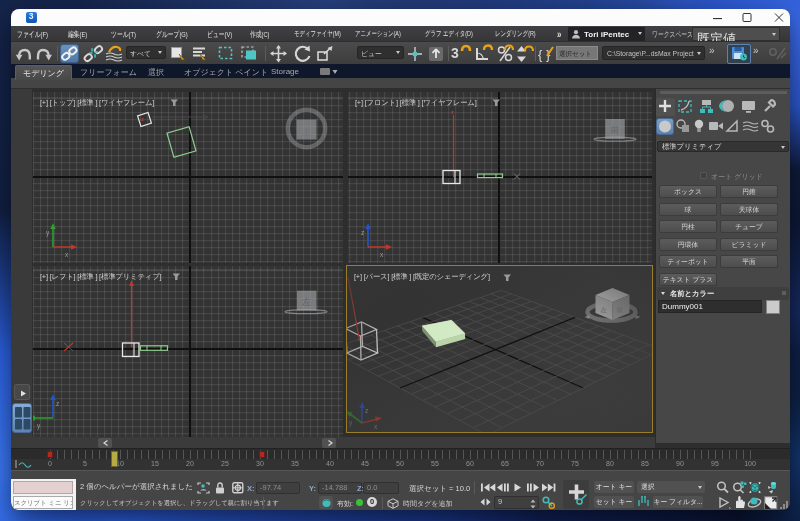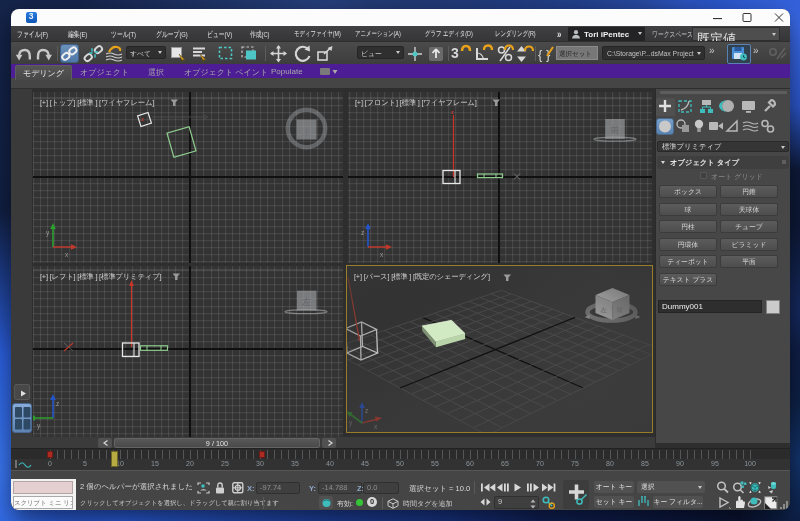--- a/index.html
+++ b/index.html
@@ -19,21 +19,21 @@
 #appicon{position:absolute;left:15px;top:3px;width:11px;height:11px;border-radius:2px;background:linear-gradient(#2a7de0,#0f56b4)}
 #appicon span{position:absolute;left:2.8px;top:0.4px;color:#eaf4ff;font-size:8.5px;font-weight:bold;line-height:9px}
 #title{position:absolute;left:30px;top:4.6px;font-size:8px;color:#1b1b1b;letter-spacing:-0.05px}
 .cap{position:absolute;top:1px;width:16px;height:15px;color:#2e2e2e;text-align:center}
 #menubar{position:absolute;left:0;top:17px;width:779px;height:15px;background:linear-gradient(#414143,#363638);color:#e2e2e2;font-size:8px}
 #menubar .m{position:absolute;top:3.4px;white-space:nowrap;transform:scaleX(0.72);transform-origin:0 0}
 #userbox{position:absolute;left:557px;top:1px;width:77px;height:13.5px;background:#232325;border-radius:1px}
 #wsdrop{position:absolute;left:681px;top:0.5px;width:88px;height:14px;background:#4e4e4e;border:1px solid #2e2e2e}
 #toolbar{position:absolute;left:0;top:32px;width:779px;height:23px;background:linear-gradient(#4b4b4b,#3d3d3d);border-top:1px solid #2f2f2f}
 .tbox{position:absolute;background:#2f2f2f;border:1px solid #252525;border-radius:2px;color:#d2d2d2;font-size:7px}
-#ribbon{position:absolute;left:0;top:55px;width:779px;height:13.5px;background:#4c1d95;font-size:8px;color:#a9a9a9}
+#ribbon{position:absolute;left:0;top:55px;width:779px;height:13.5px;background:#0f172a;font-size:8px;color:#a9a9a9}
 #ribbon .tab{position:absolute;top:2.8px;white-space:nowrap}
 #ribbon .act{top:0.5px;background:linear-gradient(#555,#484848);color:#e6e6e6;padding:2px 7px 1px;border-radius:2px 2px 0 0;border:1px solid #5e5e5e;border-bottom:none}
 #ribbon2{position:absolute;left:0;top:68.5px;width:779px;height:10.5px;background:#3a3a3a}
 #polytab{position:absolute;left:4px;top:0;height:10.5px;background:#484848;border:1px solid #5a5a5a;border-bottom:none;color:#d4d4d4;font-size:7.5px;padding:0 4px;line-height:9.5px;border-radius:2px 2px 0 0}
 #vpbg{position:absolute;left:0;top:79px;width:779px;height:360px;background:#2e2e2e}
 #leftstrip{position:absolute;left:0;top:80px;width:21px;height:359px;background:#3a3a3a}
 #sebtn{position:absolute;left:3px;top:375px;width:16px;height:16px;background:#484848;border:1px solid #585858;border-radius:2px}
 #laybtn{position:absolute;left:1px;top:394px;width:20px;height:30px;background:linear-gradient(#87abd8,#5e84b4);border-radius:3px;border:1px solid #4a6a94}
 .vp{position:absolute;background:#333333;overflow:hidden}
 .vplabel{position:absolute;left:7px;top:6px;font-size:7.4px;color:#d0d0d0;white-space:nowrap;letter-spacing:-0.2px}
@@ -246,24 +246,24 @@
   <span style="position:absolute;left:742px;top:3px;color:#c8c8c8;font-size:10px">»</span>
   <svg style="left:756px;top:3px" width="24" height="18">
         <g stroke="#606060" stroke-width="1.6" fill="none">
           <circle cx="6" cy="7" r="3.2"></circle>
           <path d="M10 14 L18 3 M14 13 L19 8"></path>
         </g>
       </svg>
 </div>
 <div id="ribbon">
   <span class="tab act" style="left:4px">モデリング</span>
-  <span class="tab" style="left:69px">オブジェクト</span>
+  <span class="tab" style="left:69px">フリーフォーム</span>
   <span class="tab" style="left:137px">選択</span>
   <span class="tab" style="left:173px">オブジェクト ペイント</span>
-  <span class="tab" style="left:260px">Populate</span>
+  <span class="tab" style="left:260px">Storage</span>
   <svg style="left:309px;top:3.5px" width="18" height="8">
         <rect x="0" y="0" width="10" height="7" rx="1" fill="#7a7a7a"></rect>
         <path d="M12.5 2 L17.5 2 L15 6 Z" fill="#aaa"></path>
       </svg>
 </div>
 <div id="vpbg"></div>
 <div id="leftstrip"></div>
 <div id="sebtn">
       <svg style="left:5px;top:4.5px" width="7" height="7">
         <path d="M1 0.5 L6 3.5 L1 6.5 Z" fill="#e0e0e0"></path>
@@ -500,45 +500,44 @@
             <path d="M1 8.5 Q5 6.5 9 8.5 T16 8.5"></path>
             <path d="M1 12 Q5 10 9 12 T16 12"></path>
           </g>
         </g>
     <g transform="translate(104,0)">
           <circle cx="5" cy="5.5" r="3" fill="none" stroke="#b8b8b8" stroke-width="1.6"></circle>
           <circle cx="10.5" cy="11" r="3" fill="none" stroke="#b8b8b8" stroke-width="1.6"></circle>
         </g>
   </svg>
   <div style="position:absolute;left:1px;top:52px;width:132px;height:11px;background:#353535;border:1px solid #292929;border-radius:2px;color:#d8d8d8;font-size:7.3px;line-height:9.5px;padding-left:4px">標準プリミティブ<div class="tri" style="right:3px;top:4px"></div></div>
-  <div class="rollout" style="top:67px"><div class="tri" style="left:4px;top:5px;border-top-color:#d8d8d8"></div>オブジェクト タイプ<div style="position:absolute;right:3px;top:4px;width:4px;height:4px;background:#5e5e5e"></div></div>
   <div style="position:absolute;left:44px;top:83px;width:7px;height:7px;background:#404040;border:1px solid #575757;border-radius:1px"></div>
   <div style="position:absolute;left:55px;top:83px;color:#8d8d8d;font-size:7px">オート グリッド</div>
   <div class="pbtn" style="left:3px;top:96px">ボックス</div>
       <div class="pbtn" style="left:64px;top:96px">円錐</div>
   <div class="pbtn" style="left:3px;top:113.5px">球</div>
       <div class="pbtn" style="left:64px;top:113.5px">天球体</div>
   <div class="pbtn" style="left:3px;top:131px">円柱</div>
       <div class="pbtn" style="left:64px;top:131px">チューブ</div>
   <div class="pbtn" style="left:3px;top:148.5px">円環体</div>
       <div class="pbtn" style="left:64px;top:148.5px">ピラミッド</div>
   <div class="pbtn" style="left:3px;top:166px">ティーポット</div>
       <div class="pbtn" style="left:64px;top:166px">平面</div>
   <div class="pbtn" style="left:3px;top:183.5px">テキスト プラス</div>
+  <div class="rollout" style="top:198px"><div class="tri" style="left:4px;top:5px;border-top-color:#d8d8d8"></div>名前とカラー<div style="position:absolute;right:3px;top:4px;width:4px;height:4px;background:#5e5e5e"></div></div>
   <div style="position:absolute;left:2px;top:211px;width:104px;height:13px;background:#2e2e2e;border:1px solid #252525;color:#ececec;font-size:8px;line-height:11.5px;padding-left:3px">Dummy001</div>
   <div style="position:absolute;left:110px;top:210.5px;width:14px;height:14px;background:#cbcbcb;border:1px solid #828282"></div>
 </div>
 
 <div id="slider">
   <div class="sbtn" style="left:87px;top:1px;width:14px;height:9.5px">
         <svg style="left:4.5px;top:2px" width="6" height="6">
           <path d="M4.5 0.5 L1 3 L4.5 5.5" fill="none" stroke="#d8d8d8" stroke-width="1.2"></path>
         </svg>
       </div>
-  <div style="position:absolute;left:103px;top:0.5px;width:206px;height:10px;background:linear-gradient(#585858,#4a4a4a);border:1px solid #646464;border-radius:2px;color:#e2e2e2;font-size:7.3px;text-align:center;line-height:9px">9 / 100</div>
   <div class="sbtn" style="left:311px;top:1px;width:14px;height:9.5px">
         <svg style="left:4.5px;top:2px" width="6" height="6">
           <path d="M1.5 0.5 L5 3 L1.5 5.5" fill="none" stroke="#d8d8d8" stroke-width="1.2"></path>
         </svg>
       </div>
 </div>
 <div id="ruler">
   <div id="ticks"></div>
 <span class="rnum" style="left:39px">0</span>
       <span class="rnum" style="left:74px">5</span>

